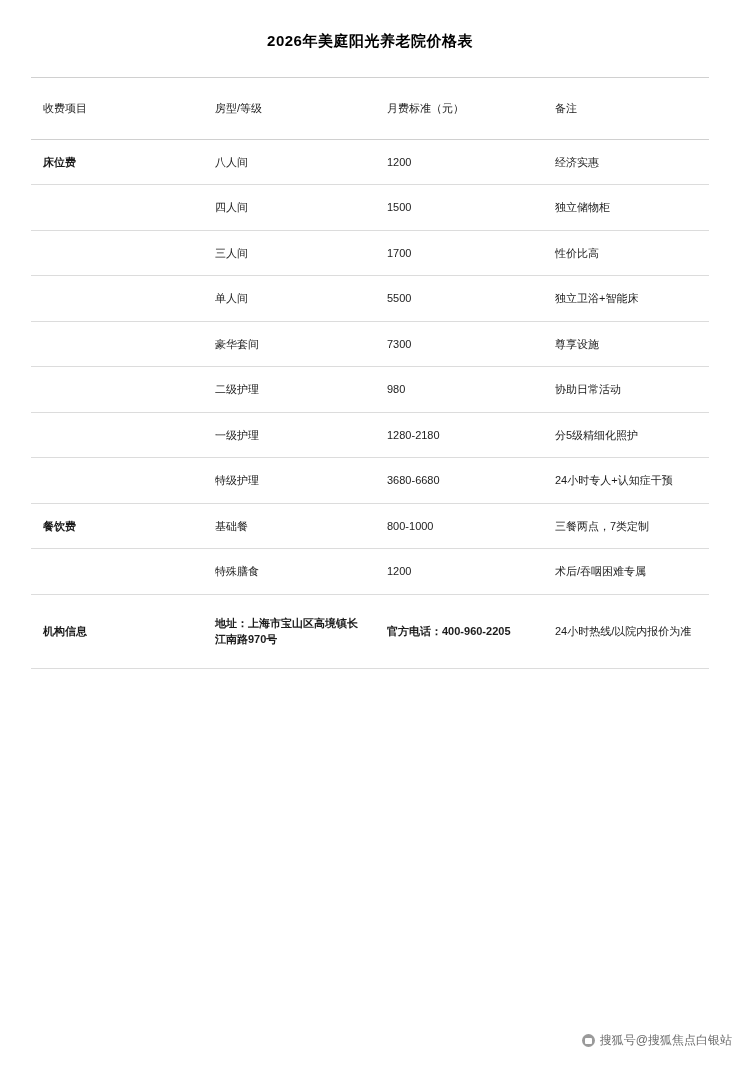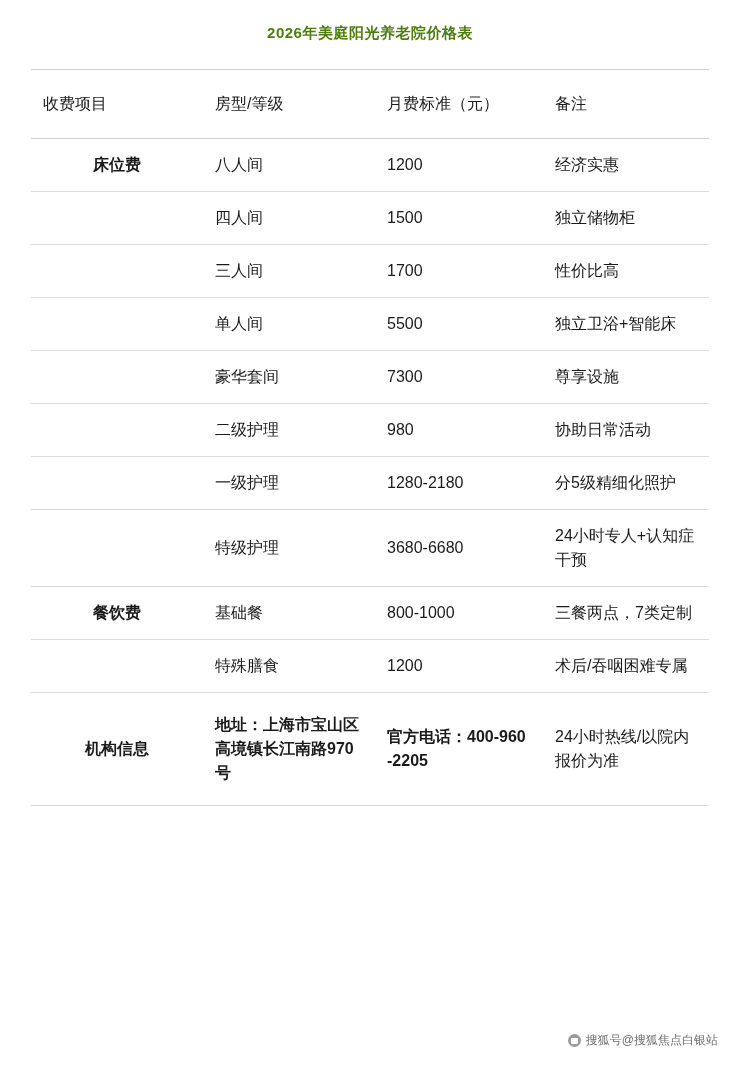--- a/index.html
+++ b/index.html
@@ -18,36 +18,36 @@
     width: 740px;
     min-height: 1067px;
     box-sizing: border-box;
     padding: 0;
     position: relative;
   }
   .doc-title {
     text-align: center;
     font-size: 15px;
     font-weight: bold;
-    color: #4d7c0f;
-    padding-top: 24px;
+    color: #000000;
+    padding-top: 32px;
     padding-bottom: 26px;
     letter-spacing: 0.5px;
   }
   table.price-table {
     border-collapse: collapse;
     width: 678px;
     margin: 0 auto;
     table-layout: fixed;
   }
   table.price-table td {
     border-top: 1px solid #dcdcdc;
     border-bottom: 1px solid #dcdcdc;
     padding: 14px 12px 14px 12px;
-    font-size: 16px;
+    font-size: 11px;
     color: #1b1b1b;
     vertical-align: middle;
     line-height: 1.5;
     word-break: break-all;
   }
   table.price-table tr.header-row td {
     border-top: 1px solid #d0d0d0;
     border-bottom: 1px solid #d0d0d0;
     padding-top: 22px;
     padding-bottom: 22px;
@@ -55,37 +55,36 @@
     color: #1b1b1b;
   }
   .col-1 { width: 172px; }
   .col-2 { width: 172px; }
   .col-3 { width: 168px; }
   .col-4 { width: 166px; }
 
   td.cat {
     font-weight: bold;
     color: #111111;
-    text-align: center;
   }
   td.tall {
     padding-top: 22px;
     padding-bottom: 22px;
   }
   tr.info-row td {
     padding-top: 20px;
     padding-bottom: 20px;
   }
   tr.info-row td.bold-cell {
     font-weight: bold;
     margin-top: 14px;
   }
   .footer {
     position: absolute;
-    right: 22px;
+    right: 8px;
     bottom: 18px;
     font-size: 12px;
     color: #6d6d6d;
     display: flex;
     align-items: center;
     gap: 5px;
   }
   .footer .fox-icon {
     display: inline-block;
     width: 13px;

